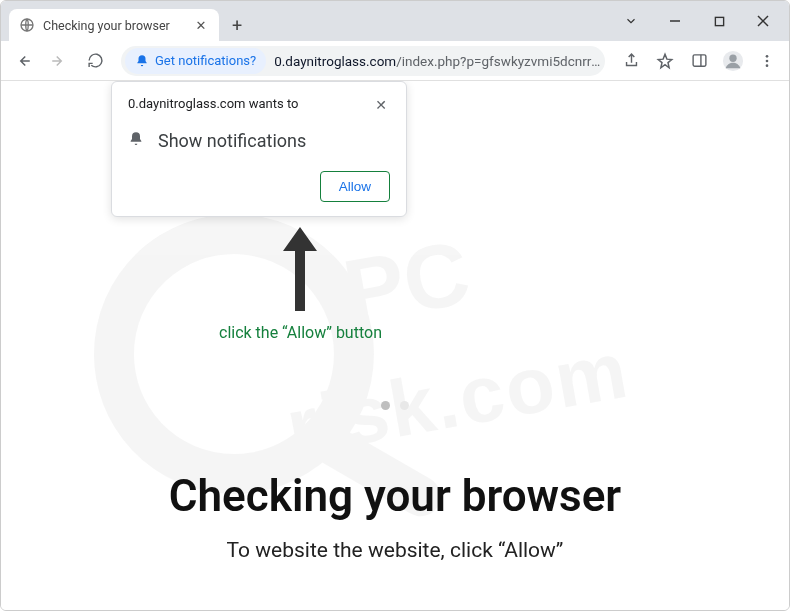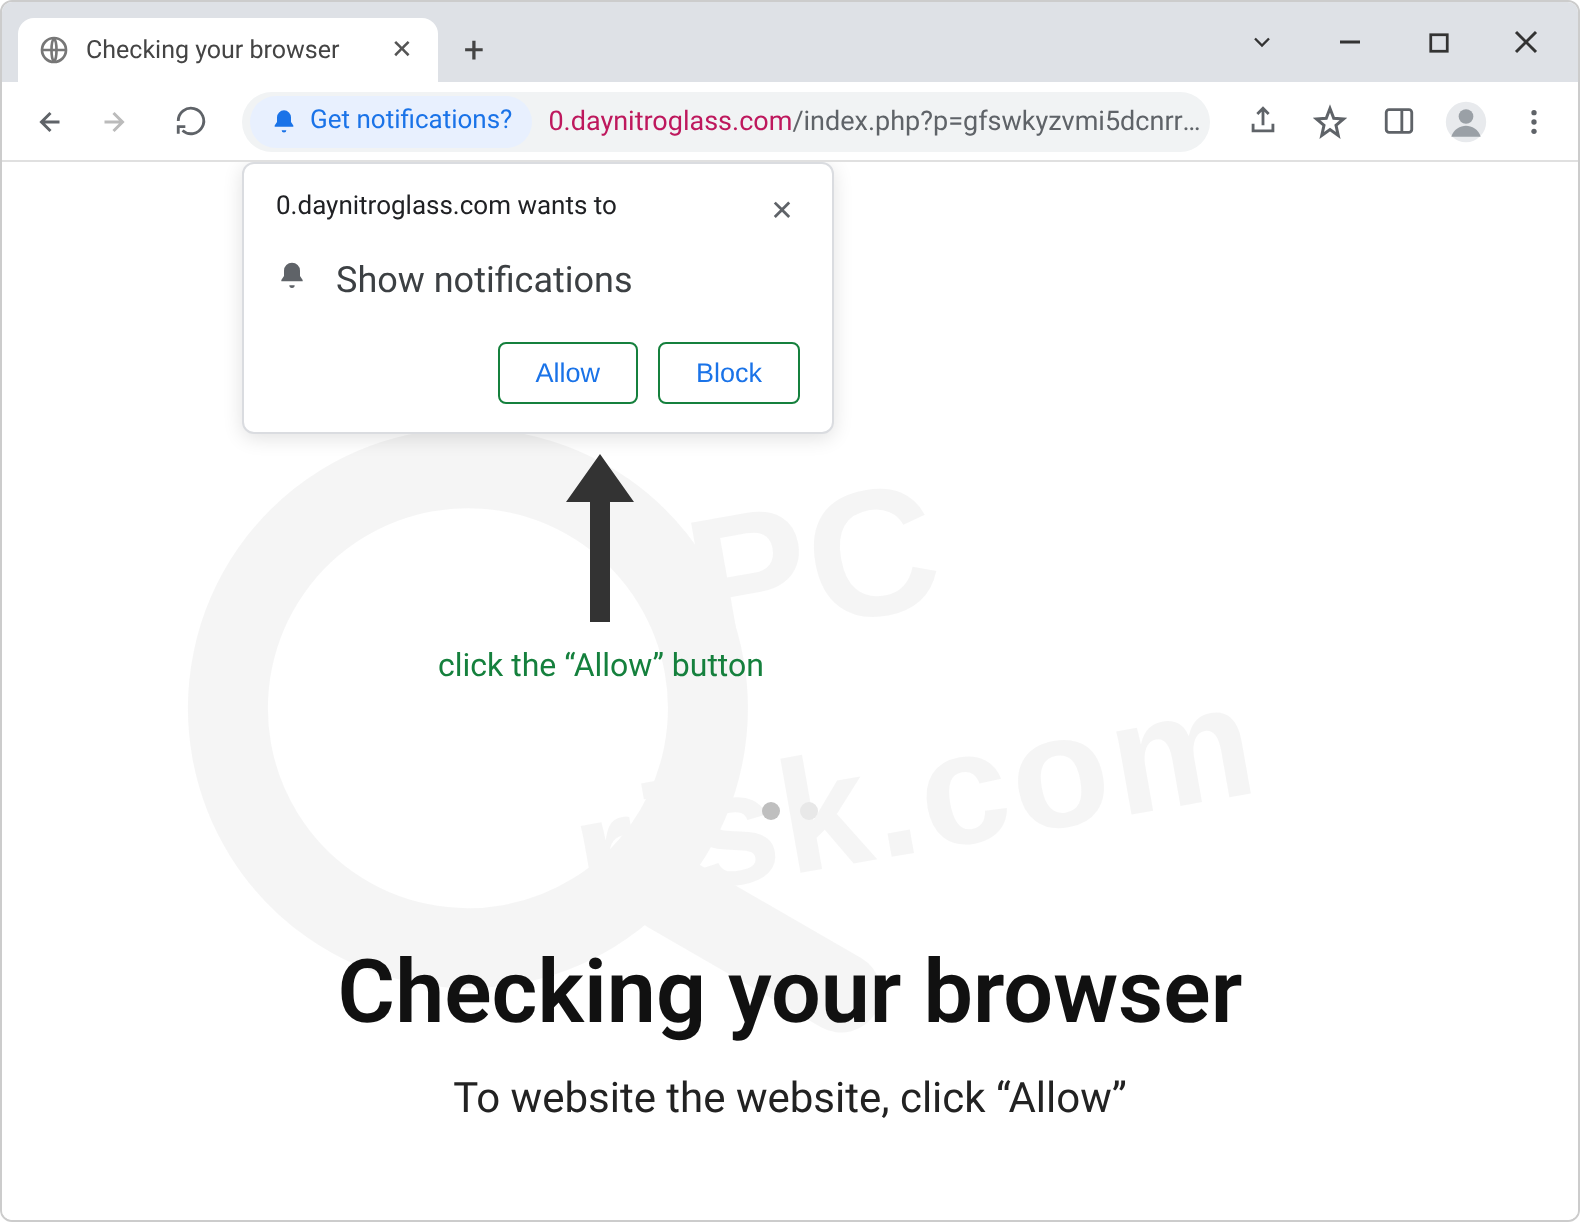--- a/index.html
+++ b/index.html
@@ -133,21 +133,21 @@
       flex-shrink: 0;
     }
     .url-text {
       color: #5f6368;
       padding-left: 8px;
       white-space: nowrap;
       overflow: hidden;
       text-overflow: ellipsis;
       flex: 1;
     }
-    .url-domain { color: #be185d; }
+    .url-domain { color: #0f172a; }
     .right-icons {
       display: flex;
       align-items: center;
       gap: 2px;
     }
     .content {
       position: relative;
       height: calc(100% - 80px);
       background: #fff;
       overflow: hidden;
@@ -157,21 +157,21 @@
       inset: 0;
       display: flex;
       align-items: center;
       justify-content: center;
       pointer-events: none;
     }
     .watermark svg { opacity: 0.08; }
     .permission-popup {
       position: absolute;
       top: 0;
-      left: 120px;
+      left: 110px;
       width: 296px;
       background: #fff;
       border: 1px solid #dadce0;
       border-radius: 6px;
       box-shadow: 0 2px 10px rgba(0,0,0,0.12);
       padding: 14px 16px 14px 16px;
       z-index: 10;
     }
     .popup-header {
       display: flex;
@@ -388,21 +388,20 @@
     <div class="popup-row">
       <span class="bell-ic">
         <svg width="16" height="16" viewBox="0 0 24 24" fill="#5f6368">
             <path d="M12 2a6 6 0 0 0-6 6v4l-2 3v1h16v-1l-2-3V8a6 6 0 0 0-6-6zM10 19a2 2 0 0 0 4 0"></path>
           </svg>
       </span>
       <span>Show notifications</span>
     </div>
     <div class="popup-buttons">
       <button class="pbtn">Allow</button>
-      <button class="pbtn">Block</button>
     </div>
   </div>
 
   <div class="arrow-wrap">
     <svg width="50" height="100" viewBox="0 0 50 100">
       <path d="M25 8 L8 32 L20 32 L20 92 L30 92 L30 32 L42 32 Z" fill="#333"></path>
     </svg>
     <div class="instruct">click the “Allow” button</div>
   </div>
 

